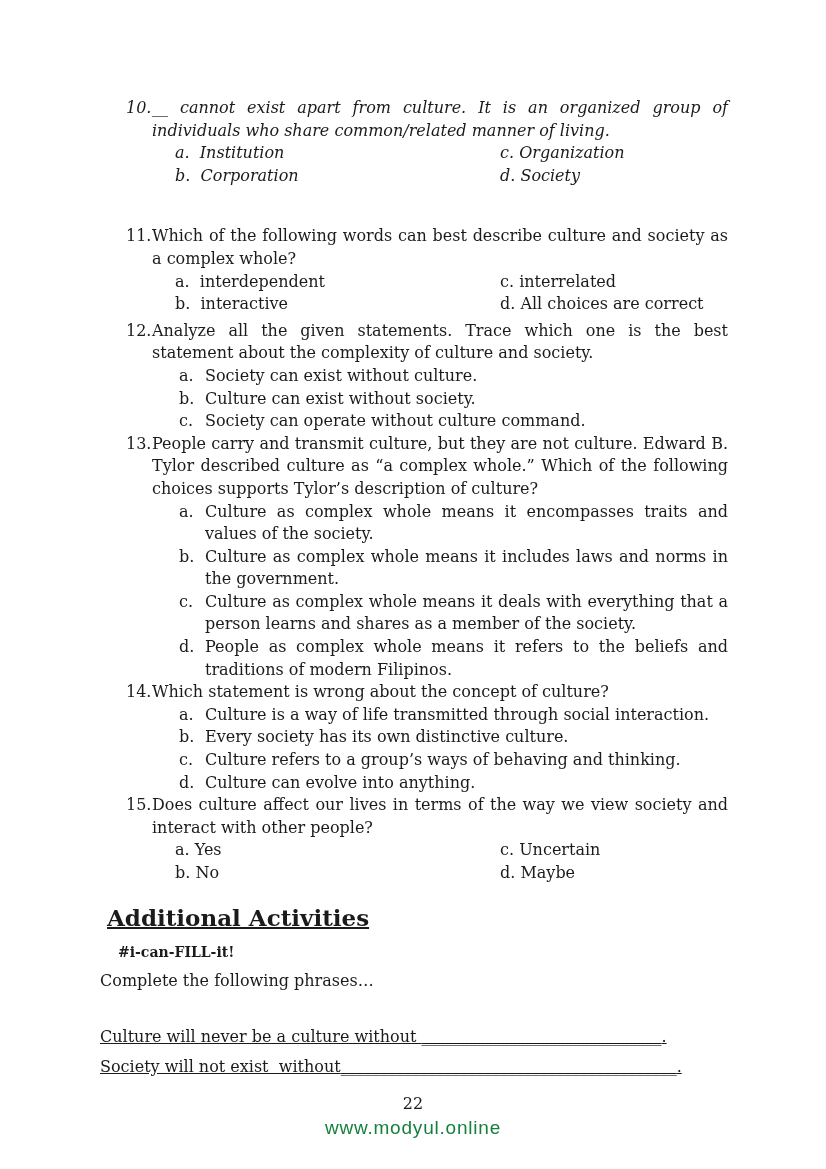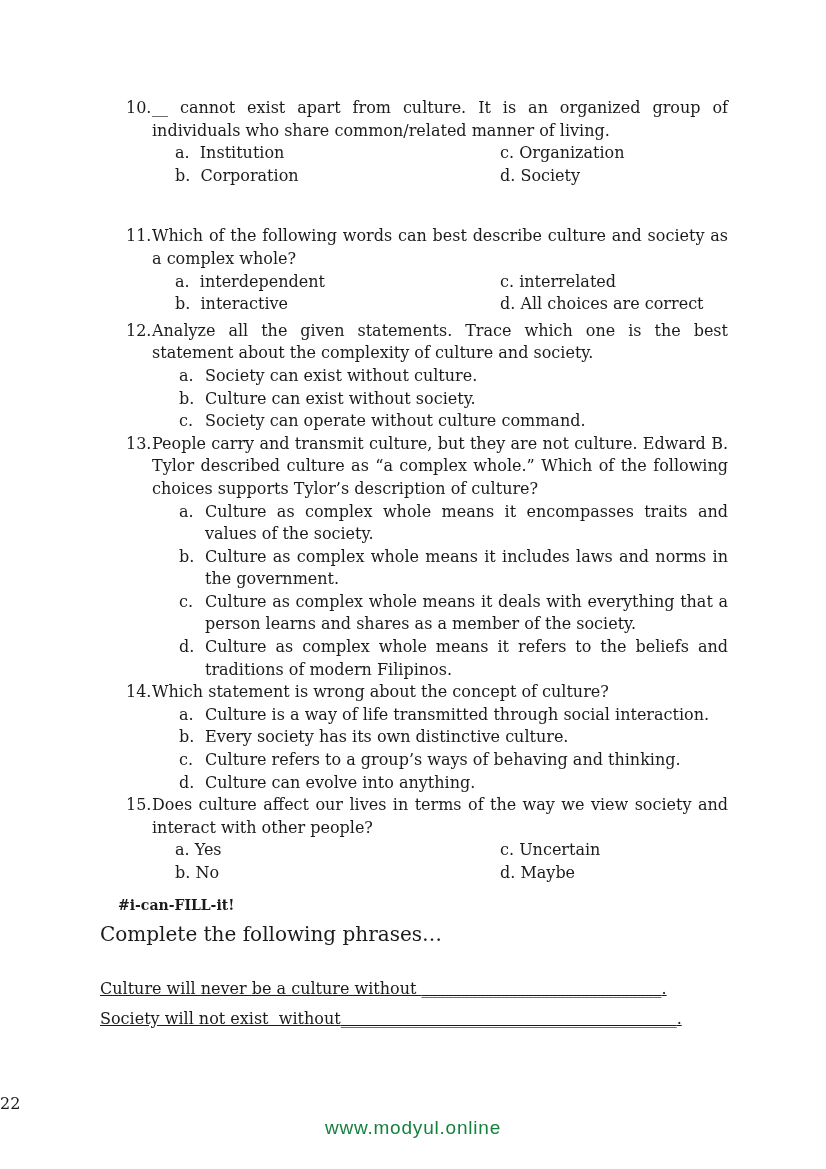--- a/index.html
+++ b/index.html
@@ -30,47 +30,48 @@
   
   .opt { display: flex; }
   .opt-letter { flex: 0 0 26px; margin-left: 79px; white-space: pre; }
   .opt-text { flex: 1; text-align: justify; }
 
   
   .optrow { position: relative; height: 22.6px; }
   .opt-col-left  { position: absolute; left: 75px;  top: 0; white-space: pre; text-align: right; }
   .opt-col-right { position: absolute; left: 400px; top: 0; white-space: pre; }
 
-  .qb-gap { margin-bottom: 33px; }
+  .qb-gap { margin-bottom: 33px; font-style: italic; }
   .qb-gap-sm { margin-bottom: 4px; margin-top: 38px; }
 
   .heading {
     margin: 18px 0 0 7px;
     font-size: 23px;
     font-weight: bold;
     line-height: 29px;
     text-decoration: underline;
     text-decoration-thickness: 2px;
     display: inline-block;
   }
   .activity-title {
     margin: 8px 0 0 18px;
     font-size: 14px;
     font-weight: bold;
     line-height: 24px;
   }
-  .instruction { margin-top: 6px; font-size: 20px; }
+  .instruction { margin-top: 6px; font-size: 16px; }
 
   .fill-line { font-size: 16px; line-height: 22px; white-space: pre; text-decoration: underline; }
   .fill-1 { margin-top: 33px; }
   .fill-2 { margin-top: 8px; }
 
   .page-number {
     position: absolute;
     top: 1094px; left: 0; width: 100%;
+    text-align: center;
     font-size: 16px;
     font-family: "DejaVu Serif", serif;
     color: #1b1b1b;
   }
   .watermark {
     position: absolute;
     top: 1117px; left: 0; width: 100%;
     text-align: center;
     font-family: "Liberation Sans", sans-serif;
     font-size: 19px;
@@ -145,21 +146,21 @@
       <div class="opt">
         <span class="opt-letter">b.</span>
         <p class="opt-text">Culture as complex whole means it includes laws and norms in the government.</p>
       </div>
       <div class="opt">
         <span class="opt-letter">c.</span>
         <p class="opt-text">Culture as complex whole means it deals with everything that a person learns and shares as a member of the society.</p>
       </div>
       <div class="opt">
         <span class="opt-letter">d.</span>
-        <p class="opt-text">Culture as complex whole means it refers to the beliefs and traditions of modern Filipinos.</p>
+        <p class="opt-text">People as complex whole means it refers to the beliefs and traditions of modern Filipinos.</p>
       </div>
     </div>
 
     <div class="qblock">
       <div class="q">
         <span class="q-num">14.</span>
         <p class="q-text">Which statement is wrong about the concept of culture?</p>
       </div>
       <div class="opt">
         <span class="opt-letter">a.</span>
@@ -188,20 +189,21 @@
         <span class="opt-col-left">a. Yes</span>
         <span class="opt-col-right">c. Uncertain</span>
       </div>
       <div class="optrow">
         <span class="opt-col-left">b. No</span>
         <span class="opt-col-right">d. Maybe</span>
       </div>
     </div>
 
     <div>
+      <h2 class="heading">Additional Activities</h2>
       <h3 class="activity-title">#i-can-FILL-it!</h3>
       <p class="instruction">Complete the following phrases…</p>
 
       <p class="fill-line fill-1"><span>Culture will never be a culture without </span><span class="blank">______________________________</span><span>.</span></p>
 
       <p class="fill-line fill-2"><span>Society will not exist  without</span><span class="blank">__________________________________________</span><span>.</span></p>
     </div>
 
   </div>
 

